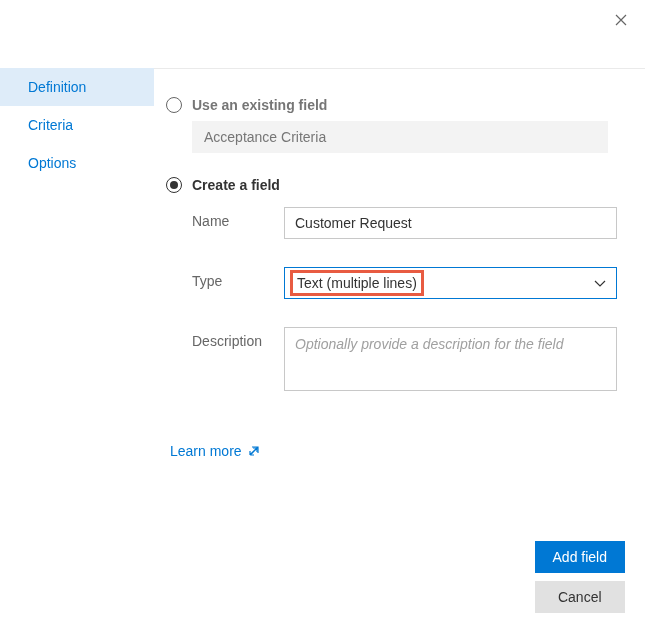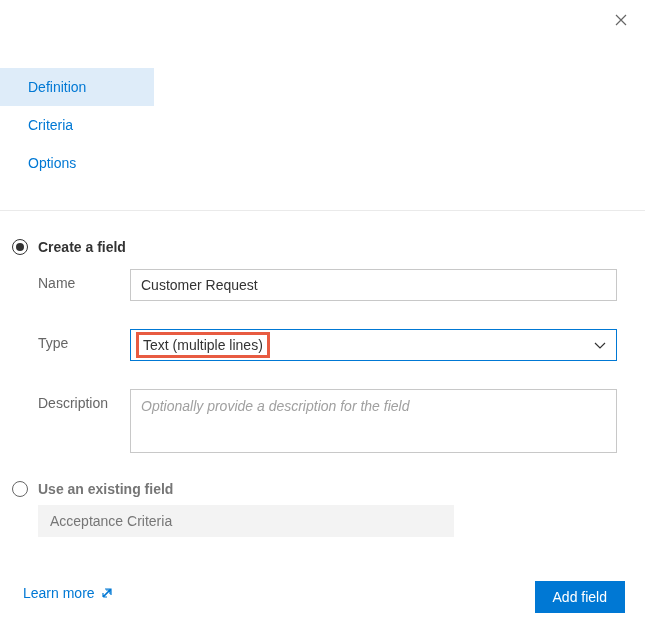--- a/index.html
+++ b/index.html
@@ -41,21 +41,20 @@
       justify-content: center;
       color: #666;
     }
     .close-btn svg {
       width: 12px;
       height: 12px;
     }
     .dialog-body {
       display: flex;
       height: calc(100% - 140px);
-      flex-direction: column;
     }
     .sidebar {
       width: 154px;
       padding-top: 28px;
       flex-shrink: 0;
     }
     .sidebar-item {
       display: block;
       padding: 11px 28px;
       color: #0078d4;
@@ -190,21 +189,21 @@
       font-style: italic;
     }
     .learn-more {
       color: #0078d4;
       font-size: 14px;
       text-decoration: none;
       display: inline-flex;
       align-items: center;
       gap: 6px;
       cursor: pointer;
-      margin-left: 11px;
+      margin-left: 4px;
       margin-top: 24px;
     }
     .dialog-footer {
       position: absolute;
       bottom: 18px;
       right: 20px;
       display: flex;
       gap: 8px;
       flex-direction: column;
     }
@@ -238,20 +237,28 @@
   </div>
 
   <div class="dialog-body">
     <nav class="sidebar">
       <a class="sidebar-item active"><span>Definition</span></a>
       <a class="sidebar-item"><span>Criteria</span></a>
       <a class="sidebar-item"><span>Options</span></a>
     </nav>
 
     <div class="content">
+
+      <div class="radio-group">
+        <div class="radio-row">
+          <span class="radio-btn"></span>
+          <span class="radio-label disabled">Use an existing field</span>
+        </div>
+        <div class="existing-field-box">Acceptance Criteria</div>
+      </div>
 
       <div class="radio-group">
         <div class="radio-row">
           <span class="radio-btn selected"></span>
           <span class="radio-label">Create a field</span>
         </div>
 
         <div class="form-section">
           <div class="form-row">
             <label class="form-label">Name</label>
@@ -270,34 +277,27 @@
             </div>
           </div>
 
           <div class="form-row">
             <label class="form-label">Description</label>
             <textarea class="form-textarea" placeholder="Optionally provide a description for the field" style=""></textarea>
           </div>
         </div>
       </div>
 
-      <div class="radio-group">
-        <div class="radio-row">
-          <span class="radio-btn"></span>
-          <span class="radio-label disabled">Use an existing field</span>
-        </div>
-        <div class="existing-field-box">Acceptance Criteria</div>
-      </div>
-
       <a class="learn-more">
         <span>Learn more</span>
         <svg width="11" height="11" viewBox="0 0 11 11">
             <path d="M2 2 H6 M2 2 V6 M2 2 L9 9 M9 5 V9 H5" stroke="#0078d4" stroke-width="1.2" fill="none" transform="rotate(-90 5.5 5.5)"></path>
             <path d="M4 1 H10 V7 M10 1 L3 8" stroke="#0078d4" stroke-width="1.2" fill="none"></path>
           </svg>
       </a>
     </div>
   </div>
 
   <div class="dialog-footer">
     <button class="btn btn-primary">Add field</button>
+    <button class="btn btn-default">Cancel</button>
   </div>
 </div>
 
 </body></html>

